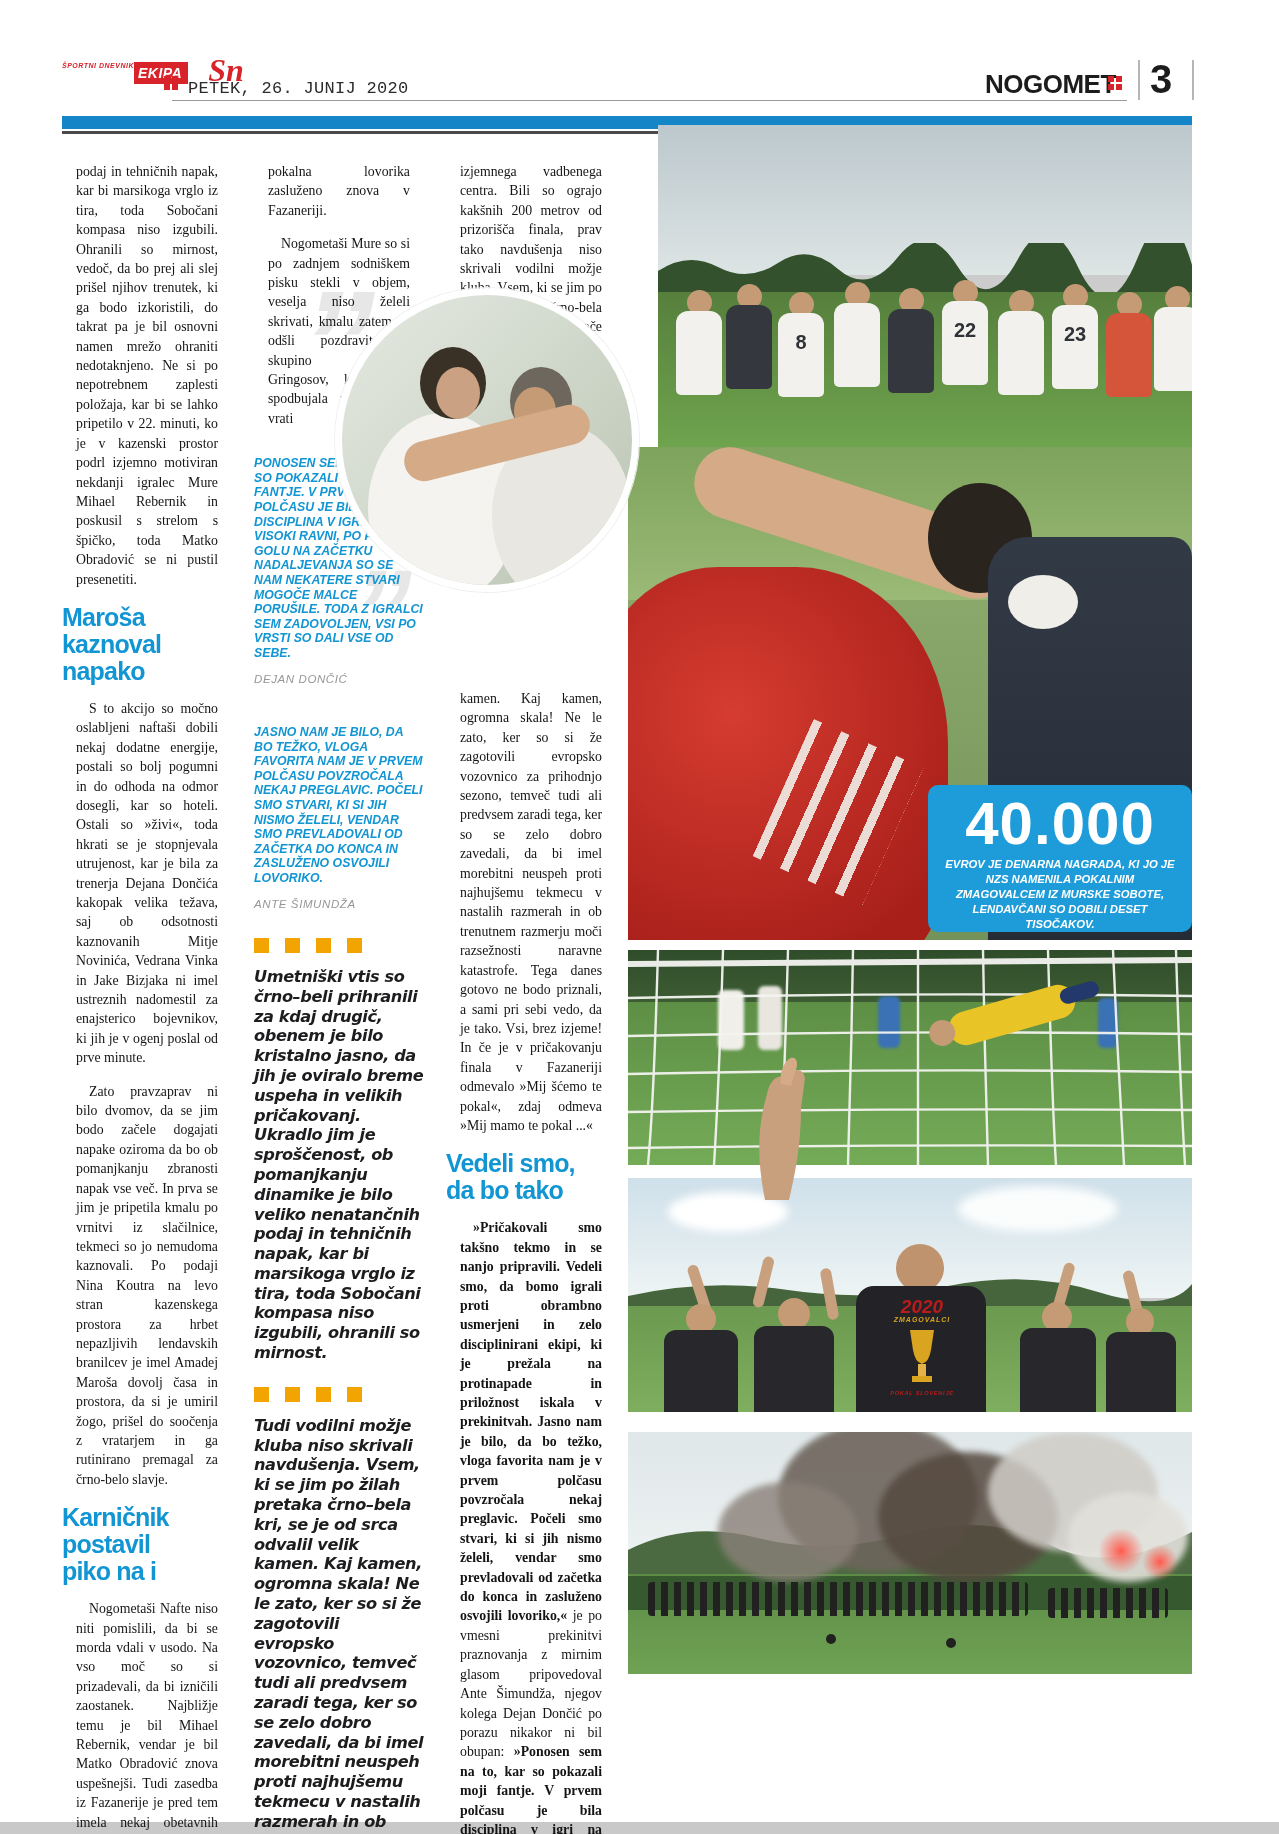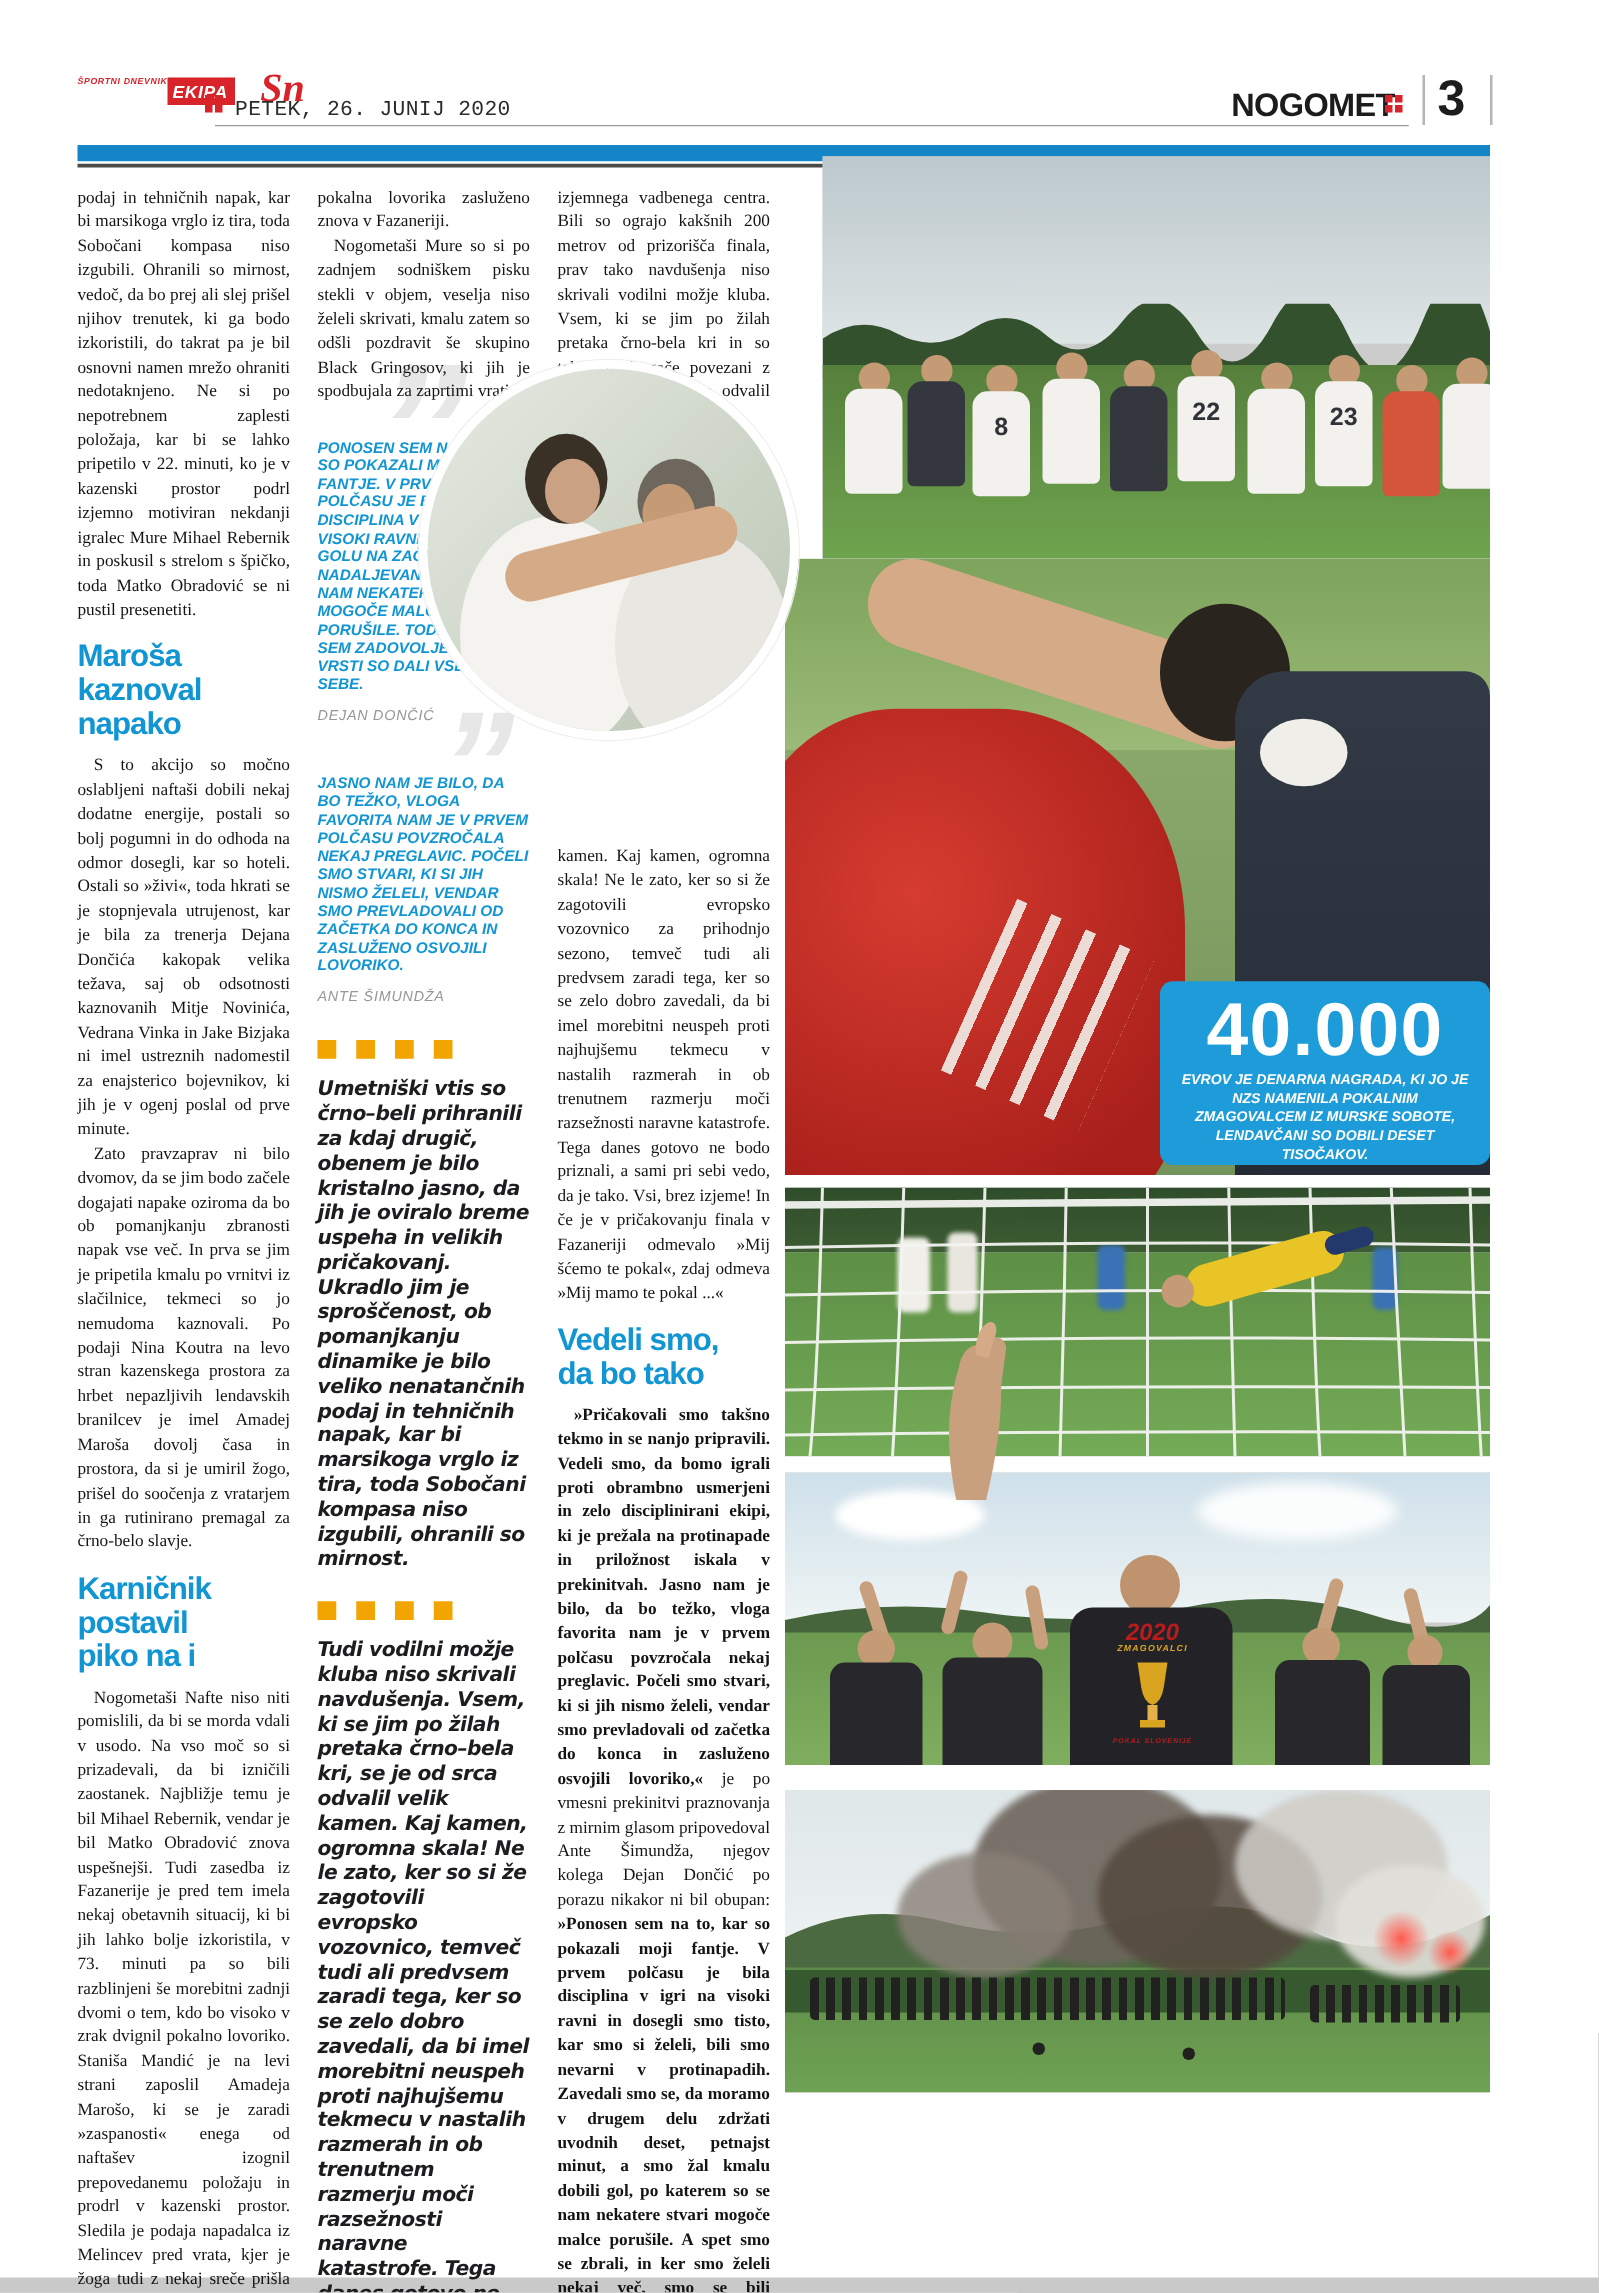--- a/index.html
+++ b/index.html
@@ -17,21 +17,21 @@
   .hd-date { position:absolute; left:188px; top:79px; font-family:Liberation Mono, monospace; font-size:17px; color:#2b2b2b; letter-spacing:.3px; }
   .hd-rule { position:absolute; left:172px; top:100px; width:955px; height:1px; background:#9a9a9a; }
   .hd-section { position:absolute; left:985px; top:69px; font-family:"Liberation Sans",sans-serif; font-weight:bold; font-size:26px; color:#1c1c1c; letter-spacing:-.5px; }
   .vbar { position:absolute; top:60px; width:2px; height:40px; background:#b5b5b5; }
   .hd-page { position:absolute; left:1150px; top:57px; font-family:"Liberation Sans",sans-serif; font-weight:bold; font-size:40px; color:#1c1c1c; }
   .bluebar { position:absolute; left:62px; top:116px; width:1130px; height:13px; background:#1486c8; }
   .darkline { position:absolute; left:62px; top:131px; width:1130px; height:3px; background:#4a4a48; }
 
   
   .col { position:absolute; width:170px; font-size:13.8px; line-height:19.4px; color:#141414; text-align:justify; z-index:2; }
-  .col p { margin:0; }
+  .col p { margin:14px; }
   .col p.ind { text-indent:13px; }
   .blue-h { font-family:"Liberation Sans",sans-serif; font-weight:bold; color:#1195d3; font-size:25px; line-height:27px; letter-spacing:-.8px; white-space:pre-line; text-align:left; margin:15px 0 9px; }
   #col1 { left:62px; top:148px; }
   #col2 { left:254px; top:148px; }
   #col3top { left:446px; top:148px; }
   #col3 { left:446px; top:675px; }
 
   .pullquote { font-family:"Liberation Sans",sans-serif; font-weight:bold; font-style:italic; font-size:12.3px; line-height:14.6px; color:#1195d3; text-align:left; margin-top:28px; }
   .quote-author { font-family:"Liberation Sans",sans-serif; font-style:italic; font-size:11.5px; letter-spacing:.6px; color:#969696; text-align:left; margin-top:9px; }
   .sq-row { margin:24px 0 14px; display:flex; gap:16px; }

